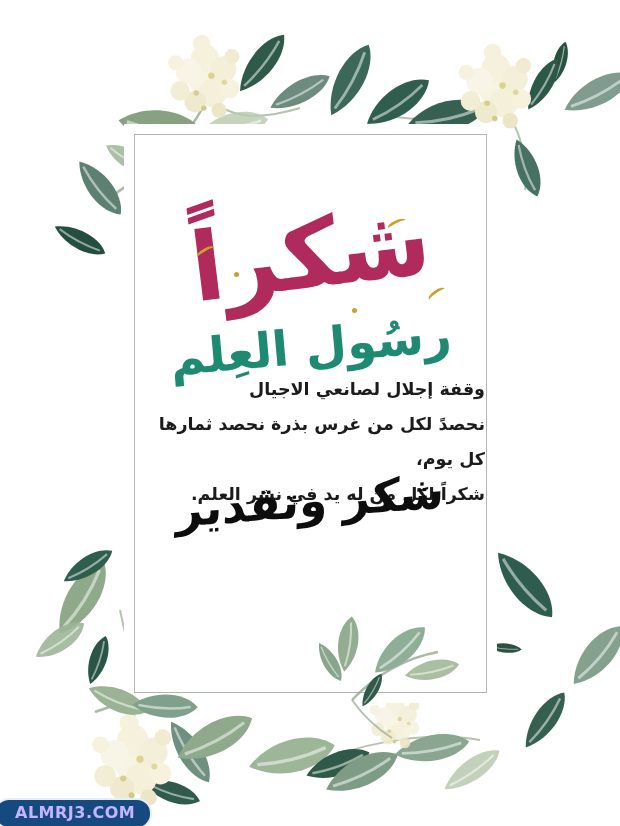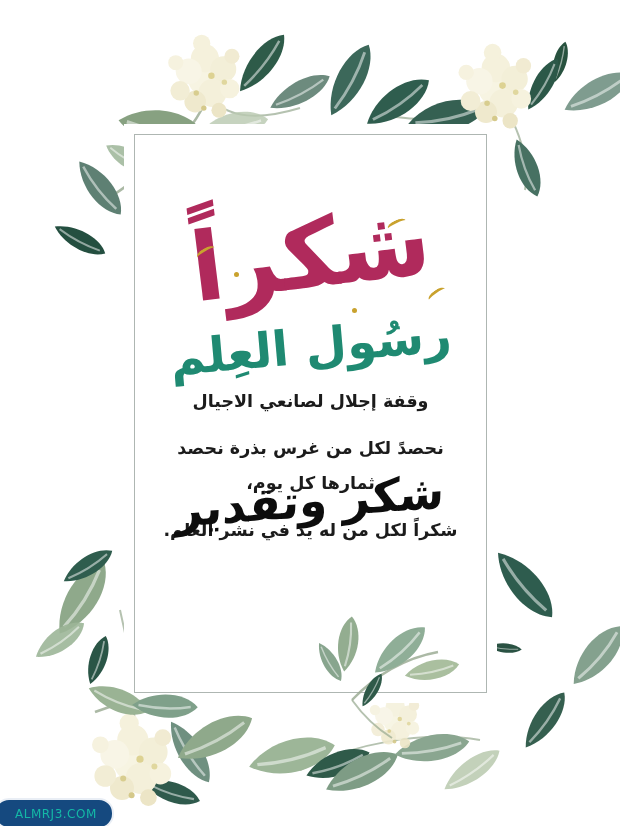--- a/index.html
+++ b/index.html
@@ -39,38 +39,38 @@
   .gd { position:absolute; width:5px; height:5px; background:#c9a22e; border-radius:50%; }
   .gd1 { left:82px; top:36px; }
   .gd2 { right:112px; top:72px; }
 
   
   .message {
     position:absolute; left:12px; right:12px; top:248px;
     direction:rtl; text-align:center;
     font-size:17.5px; font-weight:bold; color:#1b1b1b; line-height:2.0;
   }
-  .message p { margin:12px; }
+  .message p { margin:0;text-align:right; }
 
   
   .signature {
     position:absolute; left:0; right:0; top:350px;
     direction:rtl; text-align:center;
     font-size:46px; font-weight:bold; color:#0d0d0d; letter-spacing:-1px;
     transform:rotate(-4deg) skewX(-6deg);
   }
 
   
   .watermark {
     position:absolute; left:-6px; bottom:-3px;
     background:#15497f; border:2px solid #e9eef5; border-radius:15px;
     padding:3px 15px 5px 19px;
   }
   .watermark span {
-    color:#14b8a6; font-size:12px; font-weight:normal; letter-spacing:0.5px;
+    color:#c4b5fd; font-size:16px; font-weight:bold; letter-spacing:0.5px;
     font-family:"DejaVu Sans", sans-serif;
   }
 </style>
 </head>
 <body>
 
 <div class="canvas">
 
   <svg class="art" viewBox="0 0 620 826">
     <defs>

